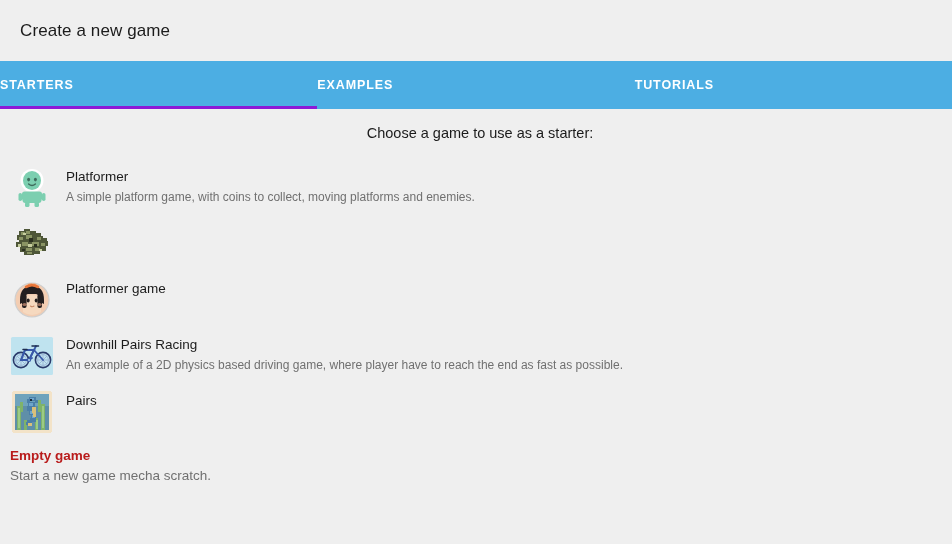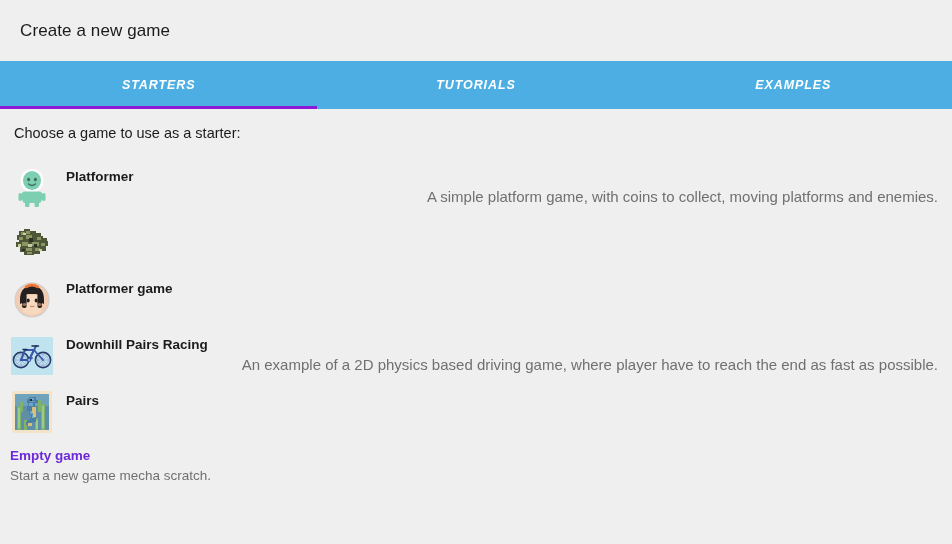--- a/index.html
+++ b/index.html
@@ -46,25 +46,24 @@
     height: 48px;
     flex: 0 0 48px;
     background: #4caee3;
     display: flex;
     position: relative;
   }
   .tab {
     flex: 1 1 0;
     display: flex;
     align-items: center;
-    justify-content: center;
+    justify-content: flex-start;
     cursor: pointer;
     position: relative;
     user-select: none;
-    font-style: italic;
   }
   .tab-label {
     color: #ffffff;
     font-size: 12.5px;
     font-weight: bold;
     letter-spacing: 0.9px;
     text-transform: uppercase;
   }
   .tab-indicator {
     position: absolute;
@@ -79,22 +78,23 @@
   .dialog-body {
     flex: 1 1 auto;
     background: #efefef;
     padding: 0;
     overflow: hidden;
     position: relative;
   }
   .chooser-label {
     font-size: 14.5px;
     color: #1b1b1b;
-    padding: 15px 0 0 14px;
+    padding: 15px 0 0 8px;
     line-height: 18px;
+    text-align: center;
   }
 
   .game-list {
     margin-top: 18px;
   }
   .game-item {
     display: flex;
     align-items: flex-start;
     padding: 6px 14px 6px 10px;
     box-sizing: border-box;
@@ -111,39 +111,38 @@
   .thumb svg { display: block; }
   .game-text {
     flex: 1 1 auto;
     min-width: 0;
     padding-top: 1px;
   }
   .game-title {
     font-size: 13.5px;
     line-height: 20px;
     color: #1b1b1b;
-    font-weight: 700;
+    font-weight: 400;
   }
   .game-desc {
-    font-size: 15px;
+    font-size: 12px;
     line-height: 20px;
     color: #707070;
     font-weight: 400;
-    text-align: right;
   }
 
   .empty-item {
     padding: 6px 14px 6px 10px;
     box-sizing: border-box;
     cursor: pointer;
   }
   .empty-title {
     font-size: 13.5px;
     line-height: 20px;
-    color: #6d28d9;
+    color: #b91c1c;
     font-weight: bold;
   }
   .empty-desc {
     font-size: 13.5px;
     line-height: 20px;
     color: #707070;
   }
 </style>
 </head>
 <body>
@@ -152,24 +151,24 @@
 
   <div class="dialog-header">
     <div class="dialog-title">Create a new game</div>
   </div>
 
   <div class="tab-bar">
     <div class="tab">
       <span class="tab-label">STARTERS</span>
     </div>
     <div class="tab">
-      <span class="tab-label">TUTORIALS</span>
+      <span class="tab-label">EXAMPLES</span>
     </div>
     <div class="tab">
-      <span class="tab-label">EXAMPLES</span>
+      <span class="tab-label">TUTORIALS</span>
     </div>
     <div class="tab-indicator"></div>
   </div>
 
   <div class="dialog-body">
 
     <div class="chooser-label">Choose a game to use as a starter:</div>
 
     <div class="game-list">
 

